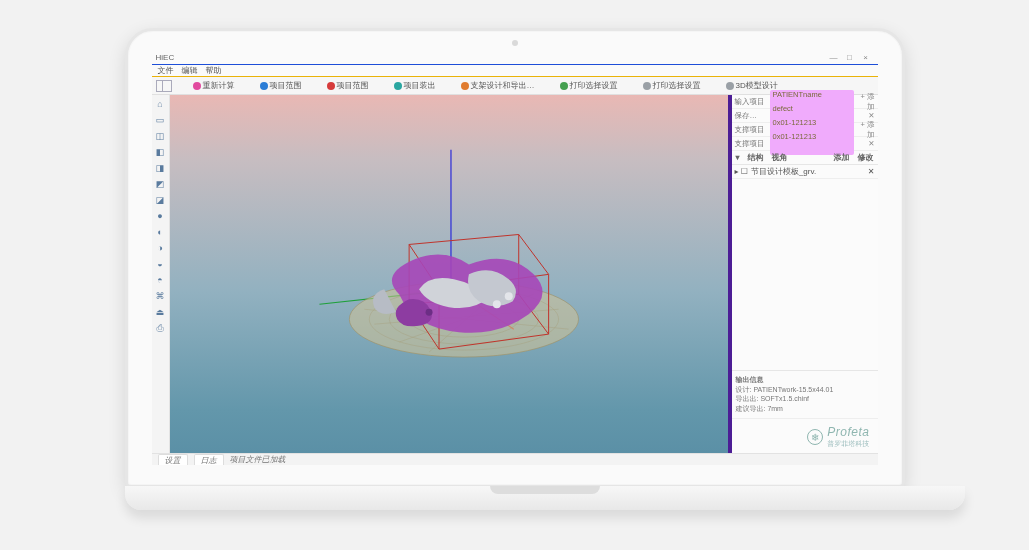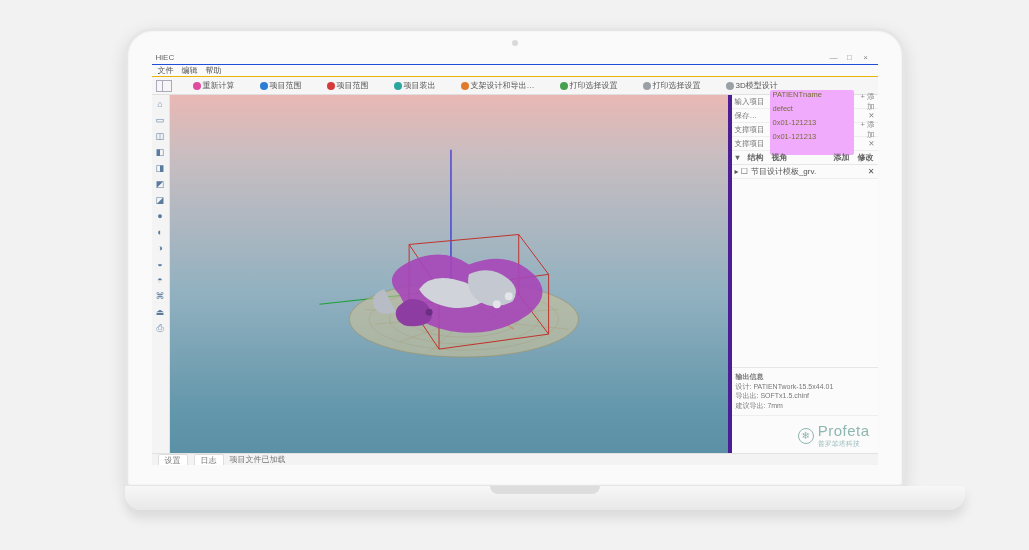--- a/index.html
+++ b/index.html
@@ -227,32 +227,33 @@
     justify-content:flex-end;
     padding:6px 8px 4px;
     border-top:1px solid #eee;
     color:#8fb6b0;
     gap:4px;
   }
   .logo-mark{
     width:16px;height:16px;border:1.5px solid #8fb6b0;border-radius:50%;
     display:flex;align-items:center;justify-content:center;color:#8fb6b0;font-size:10px;
   }
-  .logo-text{font-size:15px;letter-spacing:0.5px;}
+  .logo-text{font-size:12px;letter-spacing:0.5px;font-style:italic;}
   .logo-sub{font-size:7px;color:#9bb;}
 
   .statusbar {
     height: 12px;
     background: #f3f3f3;
     border-top: 1px solid #e2e2e2;
     display: flex;
     align-items: center;
     padding: 0 6px;
     color: #777;
     gap: 6px;
+    font-style: italic;
   }
   .statusbar .tab{
     background:#fff;border:1px solid #ddd;border-bottom:none;
     border-radius:2px 2px 0 0;padding:0 6px;
   }
 </style>
 </head>
 <body>
 
 <div class="laptop">

